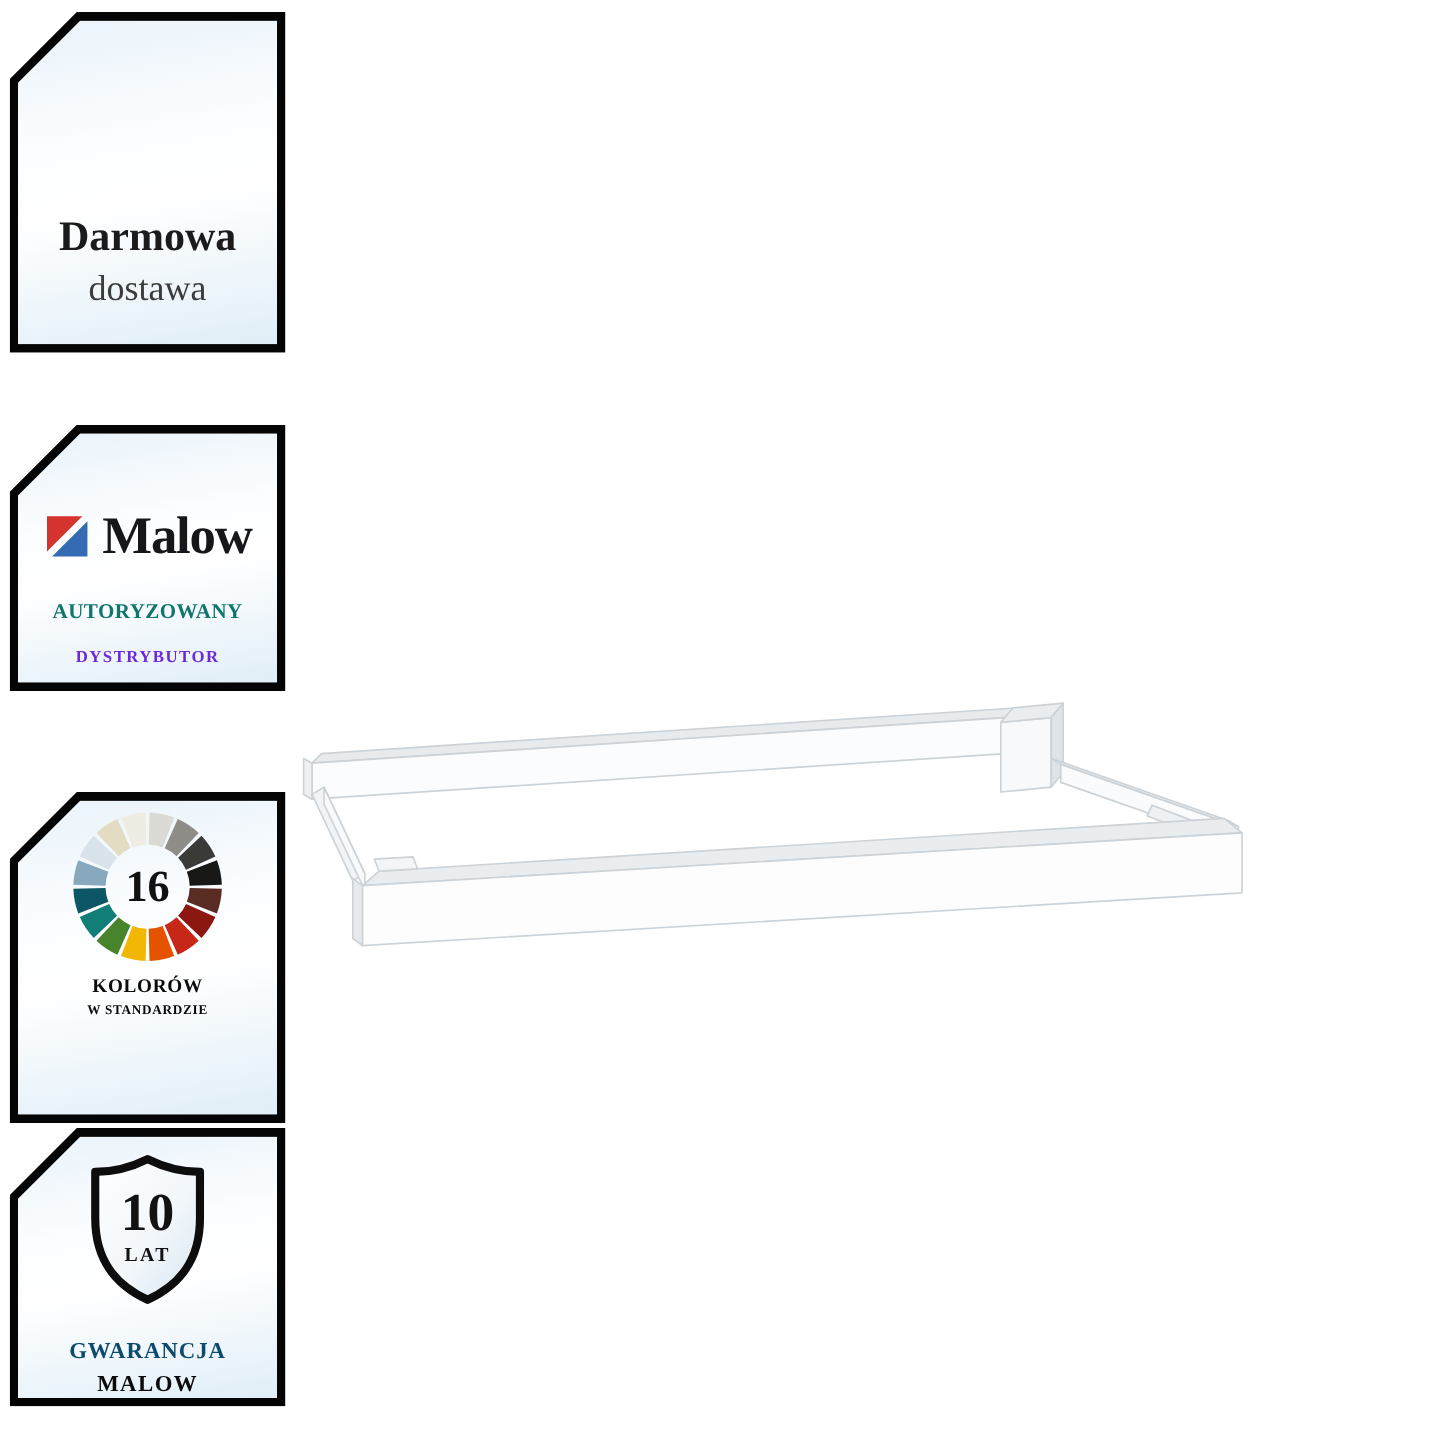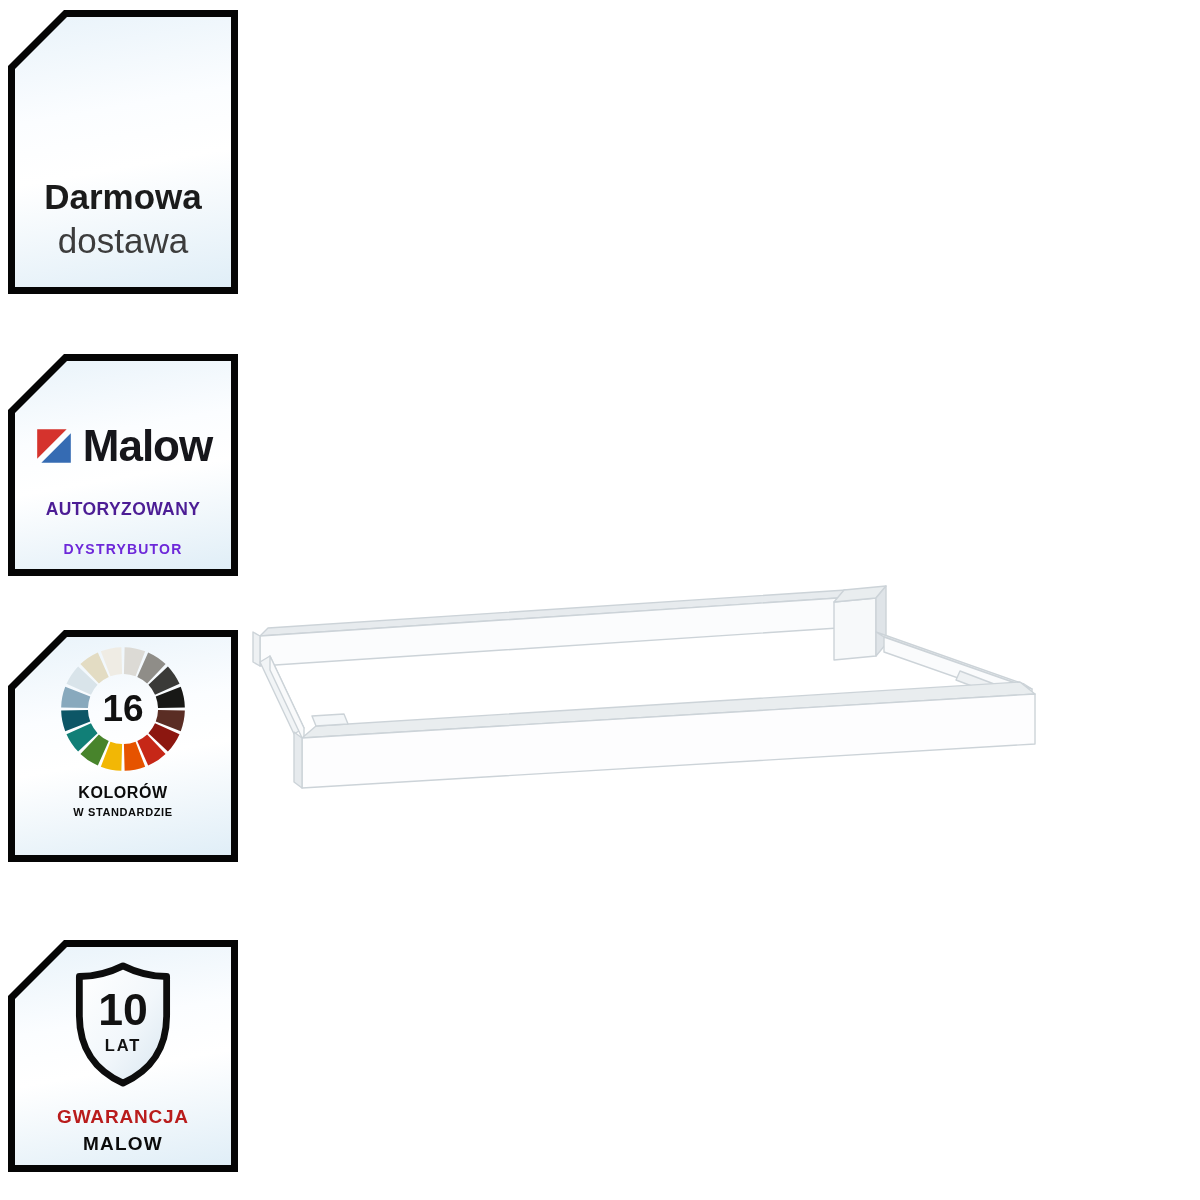--- a/index.html
+++ b/index.html
@@ -1,67 +1,67 @@
 <!DOCTYPE html>
 <html><head>
 <meta charset="utf-8">
 <style>
   html,body { margin:0; padding:0; background:#ffffff; }
   .canvas {
     position:relative; width:1200px; height:1200px; background:#ffffff;
-    font-family:Liberation Sans, sans-serif; overflow:hidden;
+    font-family:Liberation Serif, serif; overflow:hidden;
   }
 
   
   .badge { position:absolute; left:8px; width:230px; }
   .badge-outer {
     position:absolute; inset:0; background:#050505;
     clip-path: polygon(56px 0, 100% 0, 100% 100%, 0 100%, 0 56px);
   }
   .badge-inner {
     position:absolute; inset:7px;
     background: linear-gradient(170deg, #e9f3fa 0%, #fbfdff 35%, #ffffff 55%, #e0eef7 100%);
     clip-path: polygon(52px 0, 100% 0, 100% 100%, 0 100%, 0 52px);
   }
   .badge-content {
     position:absolute; inset:7px; display:flex; flex-direction:column; align-items:center;
   }
 
   .b1 { top:10px;  height:284px; }
   .b2 { top:354px; height:222px; }
-  .b3 { top:630px; height:232px; }
+  .b3 { top:660px; height:276px; }
   .b4 { top:940px; height:232px; }
 
   
   .b1 .badge-content { padding-top:158px; }
   .fd-line1 { font-size:35px; font-weight:700; color:#1b1b1b; line-height:44px; }
-  .fd-line2 { font-size:35px; font-weight:400; color:#3c3c3c; line-height:44px; }
+  .fd-line2 { font-size:30px; font-weight:400; color:#3c3c3c; line-height:44px; }
 
   
   .b2 .badge-content { padding-top:60px; padding-bottom:12px; }
   .brand-row { display:flex; align-items:center; gap:9px; }
   .brand-name { font-size:44px; font-weight:700; color:#16161b; letter-spacing:-1px; }
   .dist-block { margin-top:auto; text-align:center; }
-  .dist-line1 { font-size:17.5px; font-weight:800; color:#4c1d95; letter-spacing:0.4px; }
+  .dist-line1 { font-size:17.5px; font-weight:800; color:#0f766e; letter-spacing:0.4px; }
   .dist-line2 { font-size:14px; font-weight:800; color:#6d28d9; letter-spacing:1.2px; margin-top:21px; }
 
   
   .b3 .badge-content { padding-top:6px; }
   .wheel-wrap { position:relative; width:132px; height:132px; }
   .wheel-wrap svg { position:absolute; inset:0; }
   .wheel-count {
     position:absolute; inset:0; display:flex; align-items:center; justify-content:center;
     font-size:37px; font-weight:700; color:#111111;
   }
   .col-line1 { font-size:16px; font-weight:800; color:#0b0b0b; letter-spacing:0.6px; margin-top:9px; }
   .col-line2 { font-size:11px; font-weight:800; color:#0b0b0b; letter-spacing:0.6px; margin-top:4px; }
 
   
   .b4 .badge-content { padding-top:14px; }
-  .war-line1 { font-size:19px; font-weight:800; color:#b91c1c; letter-spacing:0.8px; margin-top:17px; }
+  .war-line1 { font-size:19px; font-weight:800; color:#0c4a6e; letter-spacing:0.8px; margin-top:27px; }
   .war-line2 { font-size:19px; font-weight:800; color:#0b0b0b; letter-spacing:1.2px; margin-top:5px; }
 
   .product-svg { position:absolute; left:248px; top:572px; width:800px; height:240px; }
 </style>
 </head>
 <body>
 
 <div class="canvas">
 
   <div class="badge b1">

